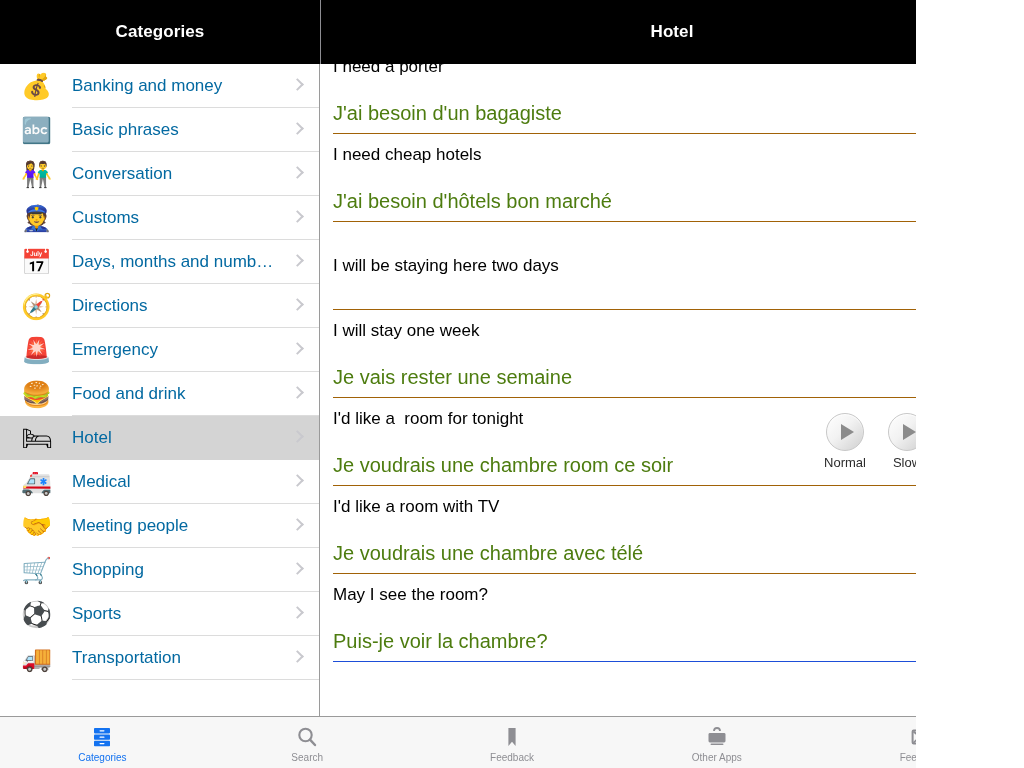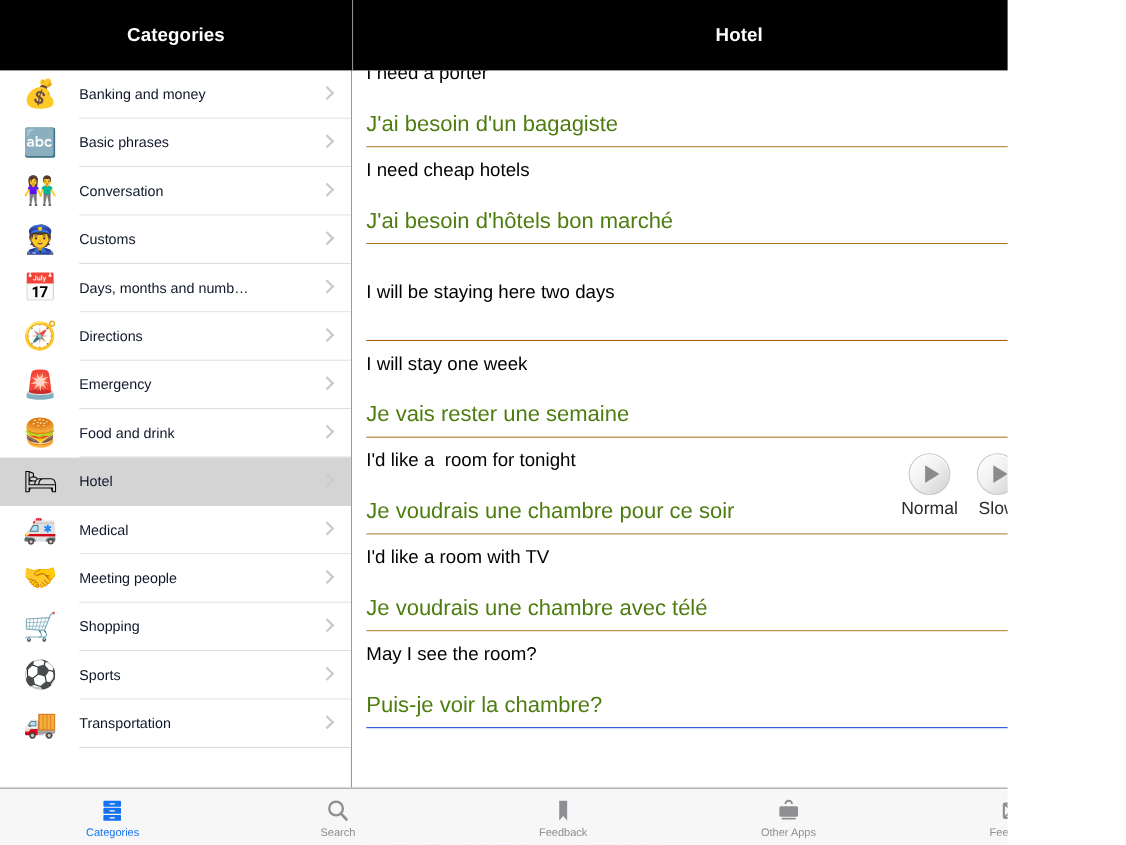--- a/index.html
+++ b/index.html
@@ -94,22 +94,22 @@
     height: 44px;
     display: flex;
     align-items: center;
     position: relative;
     border-bottom: 1px solid #dcdcdc;
     box-sizing: border-box;
     padding-right: 16px;
   }
   .cat-row.selected .cat-body { border-bottom-color: transparent; }
   .cat-label {
-    font-size: 13px;
-    color: #0f172a;
+    font-size: 17px;
+    color: #0369a1;
     flex: 1 1 auto;
     white-space: nowrap;
     overflow: hidden;
     text-overflow: ellipsis;
   }
   .chev {
     flex: 0 0 auto;
     width: 10px;
     height: 17px;
     position: relative;
@@ -208,21 +208,21 @@
   }
   .play-tri {
     width: 0;
     height: 0;
     border-left: 13px solid #8b8b8b;
     border-top: 8px solid transparent;
     border-bottom: 8px solid transparent;
     margin-left: 5px;
   }
   .speed-label {
-    font-size: 16px;
+    font-size: 13px;
     color: #2b2b2b;
     margin-top: 4px;
   }
   .fav-star {
     width: 46px;
     text-align: center;
     font-size: 26px;
     color: #000000;
     line-height: 1;
     margin-bottom: 17px;
@@ -443,21 +443,21 @@
             </div>
             <div class="row-chev">
               <div class="chev"></div>
             </div>
           </div>
         </div>
         <div class="phrase-row">
           <div class="phrase-inner">
             <div class="phrase-texts">
               <div class="phrase-en">I'd like a  room for tonight</div>
-              <div class="phrase-fr">Je voudrais une chambre pour ce soir</div>
+              <div class="phrase-fr">Je voudrais une chambre room ce soir</div>
             </div>
             <div class="row-actions">
               <div class="speed-btn">
                 <div class="play-circle">
                   <div class="play-tri"></div>
                 </div>
                 <div class="speed-label">Normal</div>
               </div>
               <div class="speed-btn">
                 <div class="play-circle">

